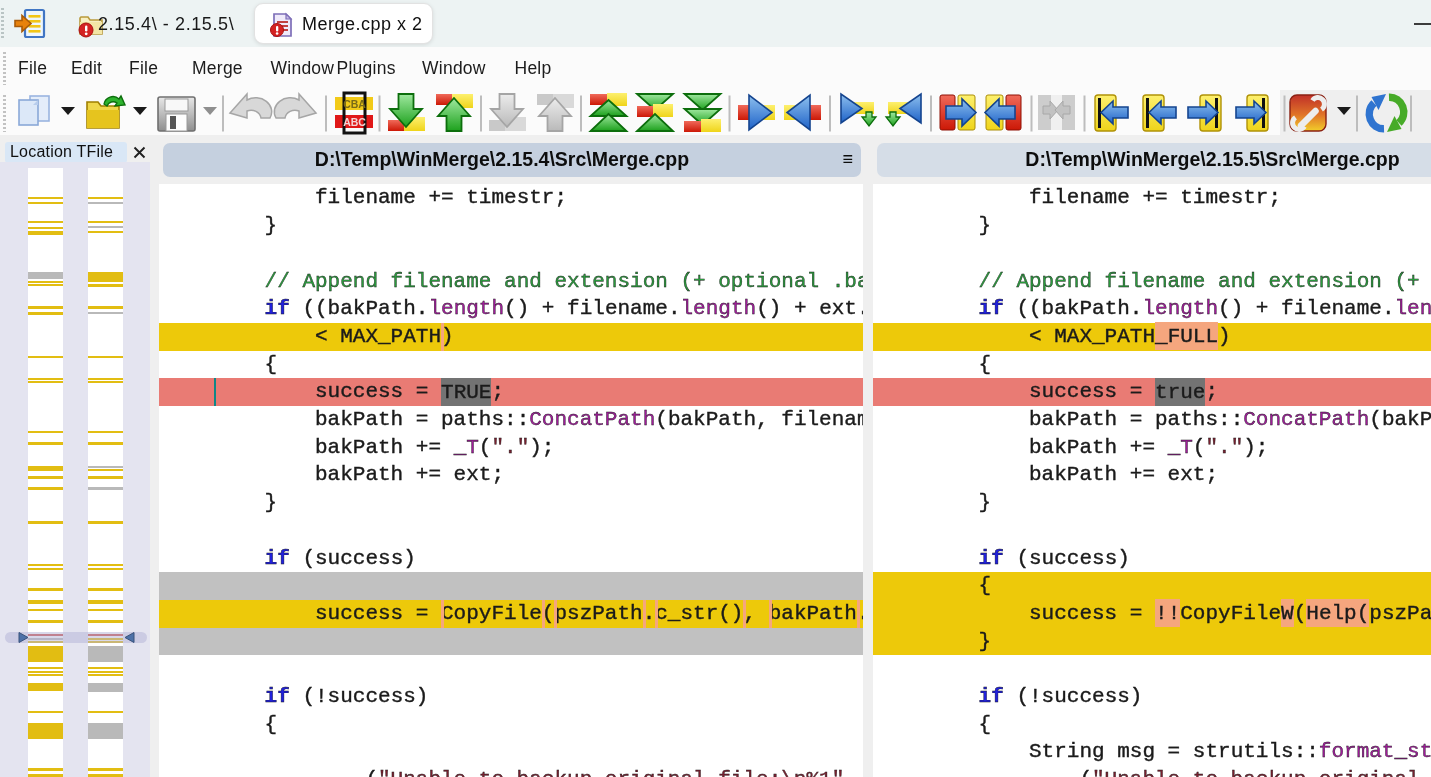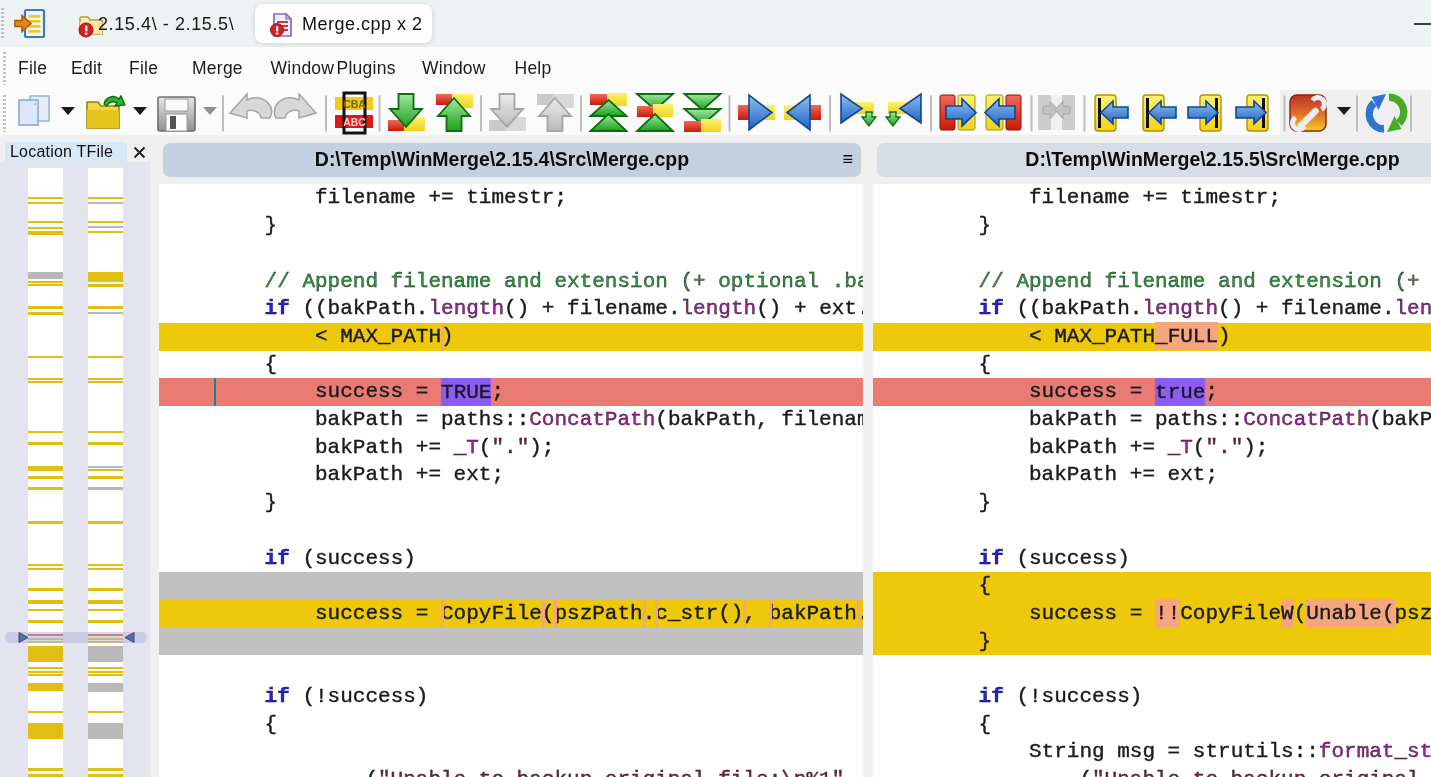--- a/index.html
+++ b/index.html
@@ -14,21 +14,21 @@
 .pane{position:absolute;top:184px;width:704px;height:593px;background:#fff;overflow:hidden}
 .band{position:absolute;left:0;width:100%;height:27.8px}
 .y{background:#edc90a}.s{background:#e97b74}.g{background:#c1c1c1}
 .cl{position:absolute;font-family:"Liberation Mono",monospace;font-size:21px;
  line-height:27.7px;white-space:pre;color:#1b1b1b;-webkit-text-stroke:0.4px #1b1b1b}
 .kw{color:#2121dc;font-weight:bold}
 .cm{color:#2a9a3d}
 .fn{color:#a11b9b}
 .st{color:#7a1f2f}
 .wy{background:#f5a67e;padding:2.5px 0}
-.wp{background:#8b5cf6;padding:2.5px 0}
+.wp{background:#737373;padding:2.5px 0}
 .mk{position:absolute;width:3px;background:#f5a67e}
 #locpane{position:absolute;left:0;top:162px;width:150px;height:615px;background:#e4e4f0}
 .lbar{position:absolute;top:168px;width:35px;height:609px;background:#fff}
 .ls{position:absolute;height:2px}
 .lsy{background:#e2bd12}.lsg{background:#b9b9b9}.lsr{background:#cf5048}
 </style></head>
 <body>
 <div id="tabbar">
     <svg class="abs" style="left:13px;top:7px" width="34" height="34" viewBox="0 0 34 34">
 <rect x="12" y="3" width="19" height="27" rx="1.5" fill="#eef6fd" stroke="#4176c4" stroke-width="2.2"></rect>
@@ -353,19 +353,19 @@
 <div class="cl" style="left:105.6px;top:111.2px"><span class="kw">if</span> ((bakPath.<span class="fn">length</span>() + filename.<span class="fn">length</span>()</div>
 <div class="cl" style="left:156.0px;top:138.9px">&lt; MAX_PATH<span class="wy">_FULL</span>)</div>
 <div class="cl" style="left:105.6px;top:166.6px">{</div>
 <div class="cl" style="left:156.0px;top:194.3px">success = <span class="wp">true</span>;</div>
 <div class="cl" style="left:156.0px;top:222.0px">bakPath = paths::<span class="fn">ConcatPath</span>(bakPath, filename);</div>
 <div class="cl" style="left:156.0px;top:249.7px">bakPath += <span class="fn">_T</span>(<span class="st">"."</span>);</div>
 <div class="cl" style="left:156.0px;top:277.4px">bakPath += ext;</div>
 <div class="cl" style="left:105.6px;top:305.1px">}</div>
 <div class="cl" style="left:105.6px;top:360.5px"><span class="kw">if</span> (success)</div>
 <div class="cl" style="left:105.6px;top:388.2px">{</div>
-<div class="cl" style="left:156.0px;top:415.9px">success = <span class="wy">!!</span>CopyFile<span class="wy">W</span>(<span class="wy">Unable(</span>pszPath</div>
+<div class="cl" style="left:156.0px;top:415.9px">success = <span class="wy">!!</span>CopyFile<span class="wy">W</span>(<span class="wy">Help(</span>pszPath</div>
 <div class="cl" style="left:105.6px;top:443.6px">}</div>
 <div class="cl" style="left:105.6px;top:499.0px"><span class="kw">if</span> (!success)</div>
 <div class="cl" style="left:105.6px;top:526.7px">{</div>
 <div class="cl" style="left:156.0px;top:554.4px">String msg = strutils::<span class="fn">format_string1</span>(</div>
 <div class="cl" style="left:206.4px;top:582.1px">(<span class="st">"Unable to backup original file:\n%1"</span>,</div>
 </div>
 
 </body></html>

